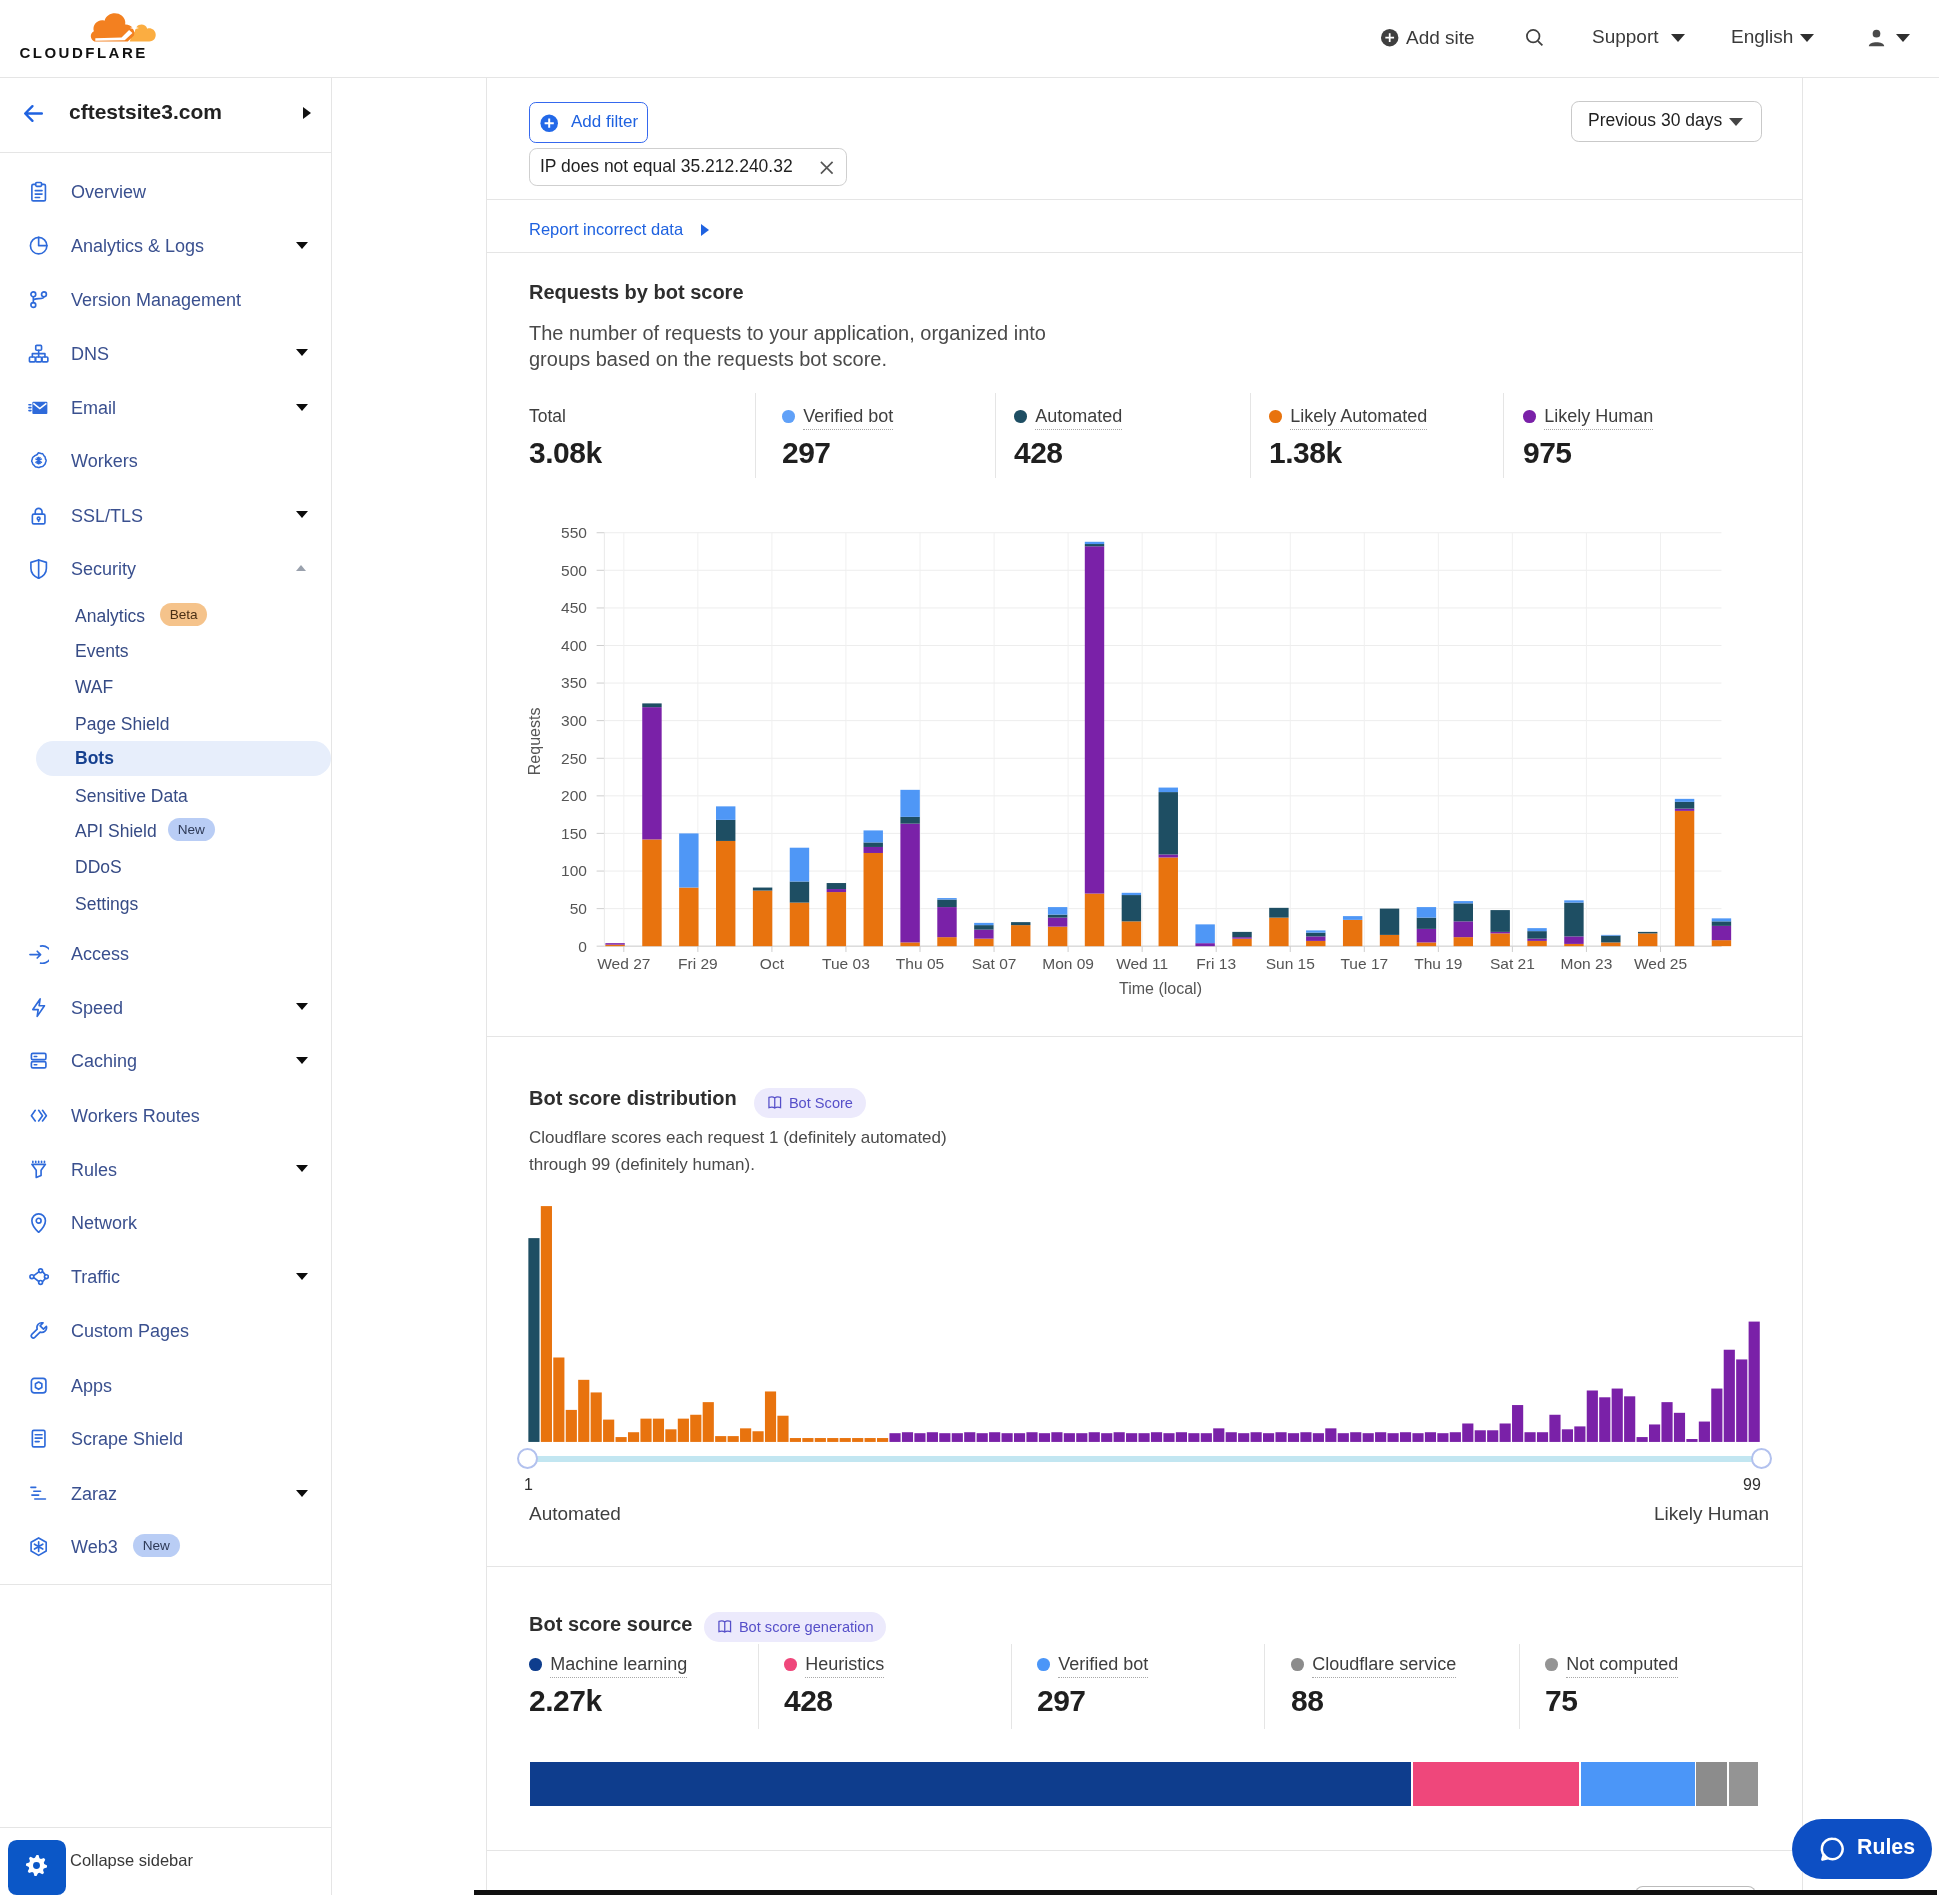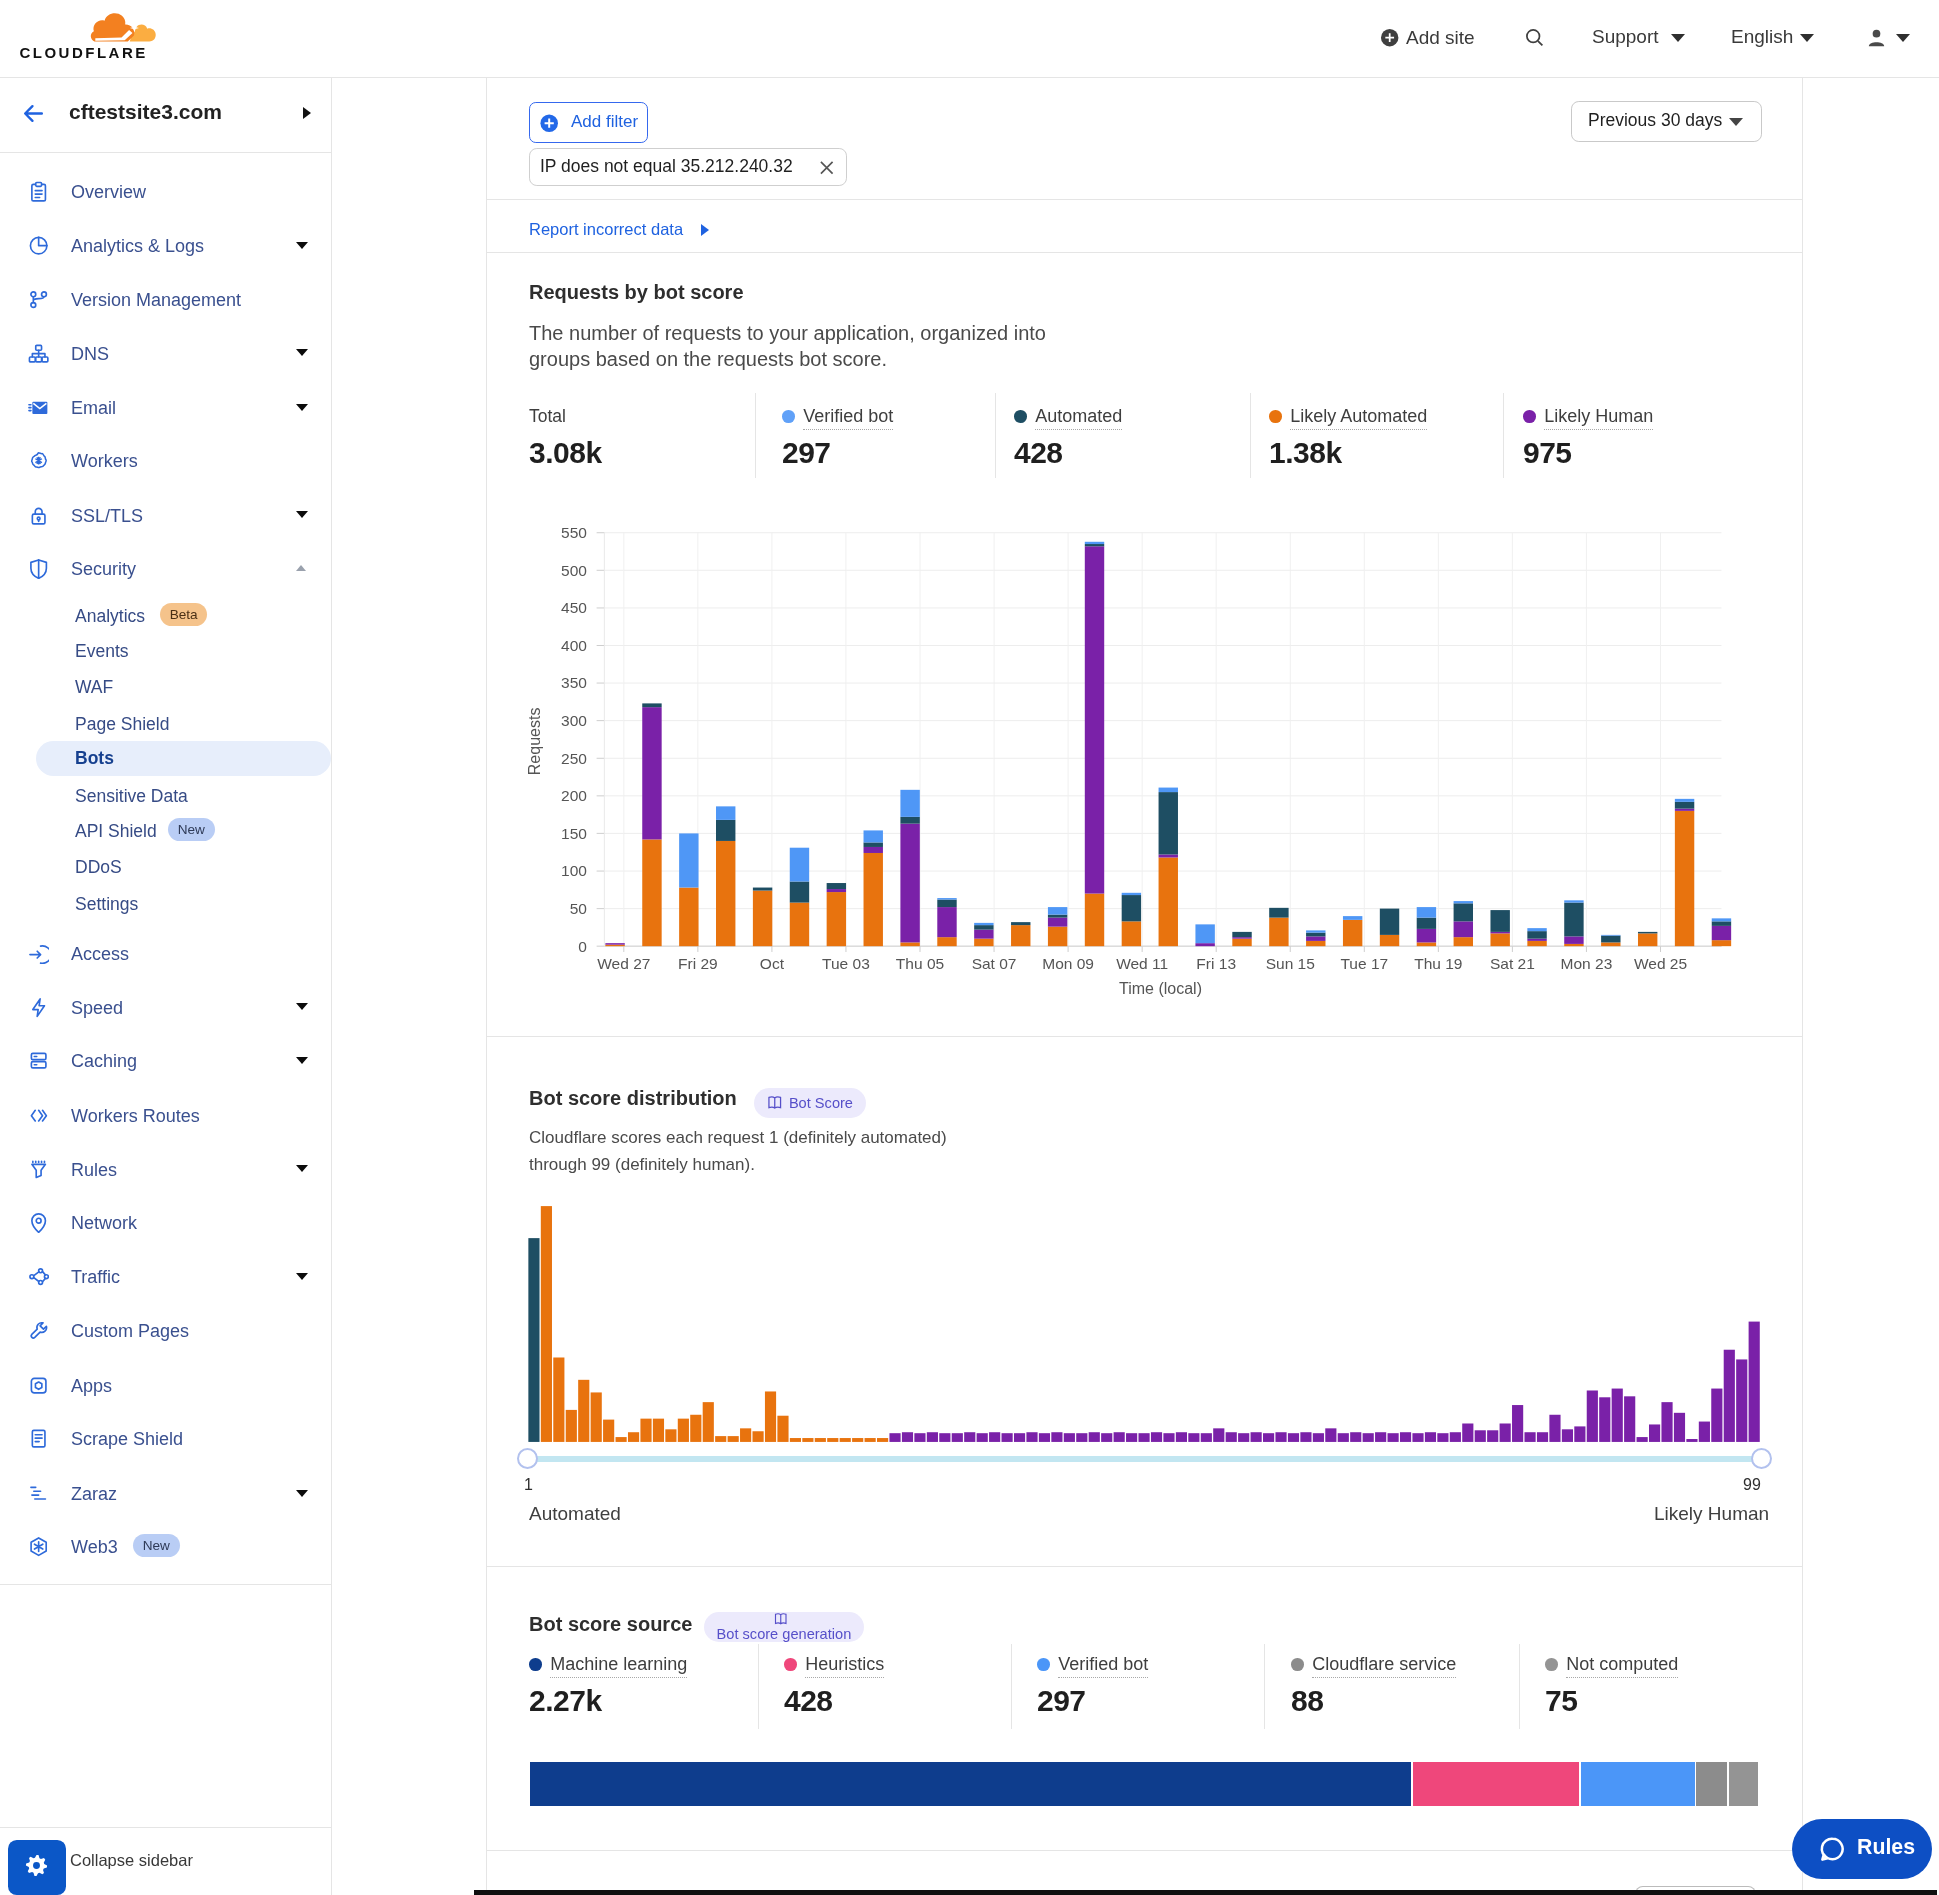--- a/index.html
+++ b/index.html
@@ -542,21 +542,21 @@
   </svg>
 <div class="abs" style="left:532px;top:1456px;width:1229px;height:5.8px;background:#c2e6f1;border-radius:2.9px"></div>
 <div class="abs" style="left:517px;top:1448px;width:21.3px;height:21.3px;background:#fff;border:2.4px solid #b2c1ee;border-radius:50%"></div>
 <div class="abs" style="left:1751px;top:1448px;width:21.3px;height:21.3px;background:#fff;border:2.4px solid #b2c1ee;border-radius:50%"></div>
 <div class="abs" style="left:524px;top:1476px;font-size:16px;color:#2f2f2f">1</div>
 <div class="abs" style="left:1743px;top:1476px;font-size:16px;color:#2f2f2f">99</div>
 <div class="abs" style="left:529px;top:1503px;font-size:19px;color:#3f3f3f">Automated</div>
 <div class="abs" style="left:1654px;top:1503px;font-size:19px;color:#3f3f3f">Likely Human</div>
 
 <div class="abs" style="left:529px;top:1613px;font-size:20px;font-weight:bold;color:#2e2e2e">Bot score source</div>
-<div class="abs" style="left:704px;top:1612px;height:30px;background:#eceafc;border-radius:15px;display:flex;align-items:center;padding:0 12.6px;flex-direction:column;">
+<div class="abs" style="left:704px;top:1612px;height:30px;background:#eceafc;border-radius:15px;display:flex;align-items:center;padding:0 12.6px;">
   <svg width="15.5" height="15.5" viewBox="0 0 16 16" style="margin-right:6.8px">
       <path d="M8 3 C6.5 1.8 4 1.8 2 2.5 V13 C4 12.3 6.5 12.3 8 13.5 C9.5 12.3 12 12.3 14 13 V2.5 C12 1.8 9.5 1.8 8 3 Z M8 3 V13.5" stroke="#564fc9" stroke-width="1.3" fill="none"></path>
     </svg>
   <span style="font-size:14.6px;color:#564fc9">Bot score generation</span>
 </div>
 <div class="vline" style="left:758px;top:1644px;height:85px"></div>
 <div class="vline" style="left:1011px;top:1644px;height:85px"></div>
 <div class="vline" style="left:1264px;top:1644px;height:85px"></div>
 <div class="vline" style="left:1519px;top:1644px;height:85px"></div>
 <div class="abs" style="left:529px;top:1654px"><span class="dot" style="background:#0e3d8d"></span><span class="statlabel">Machine learning</span><div class="statval">2.27k</div></div>

